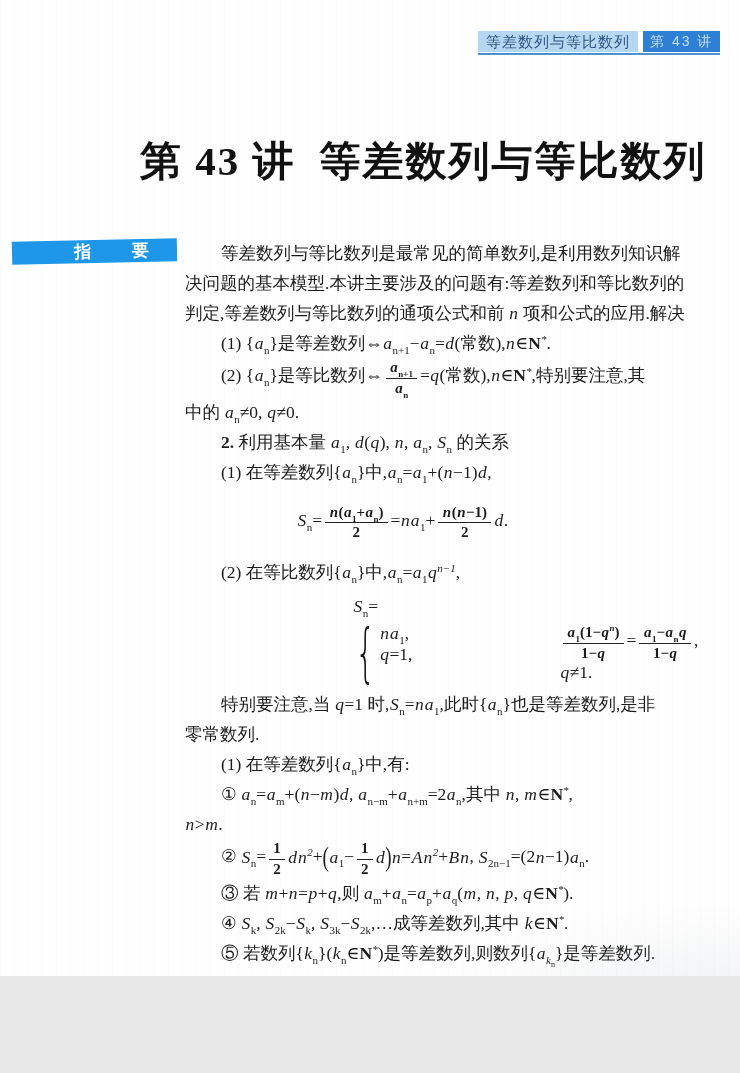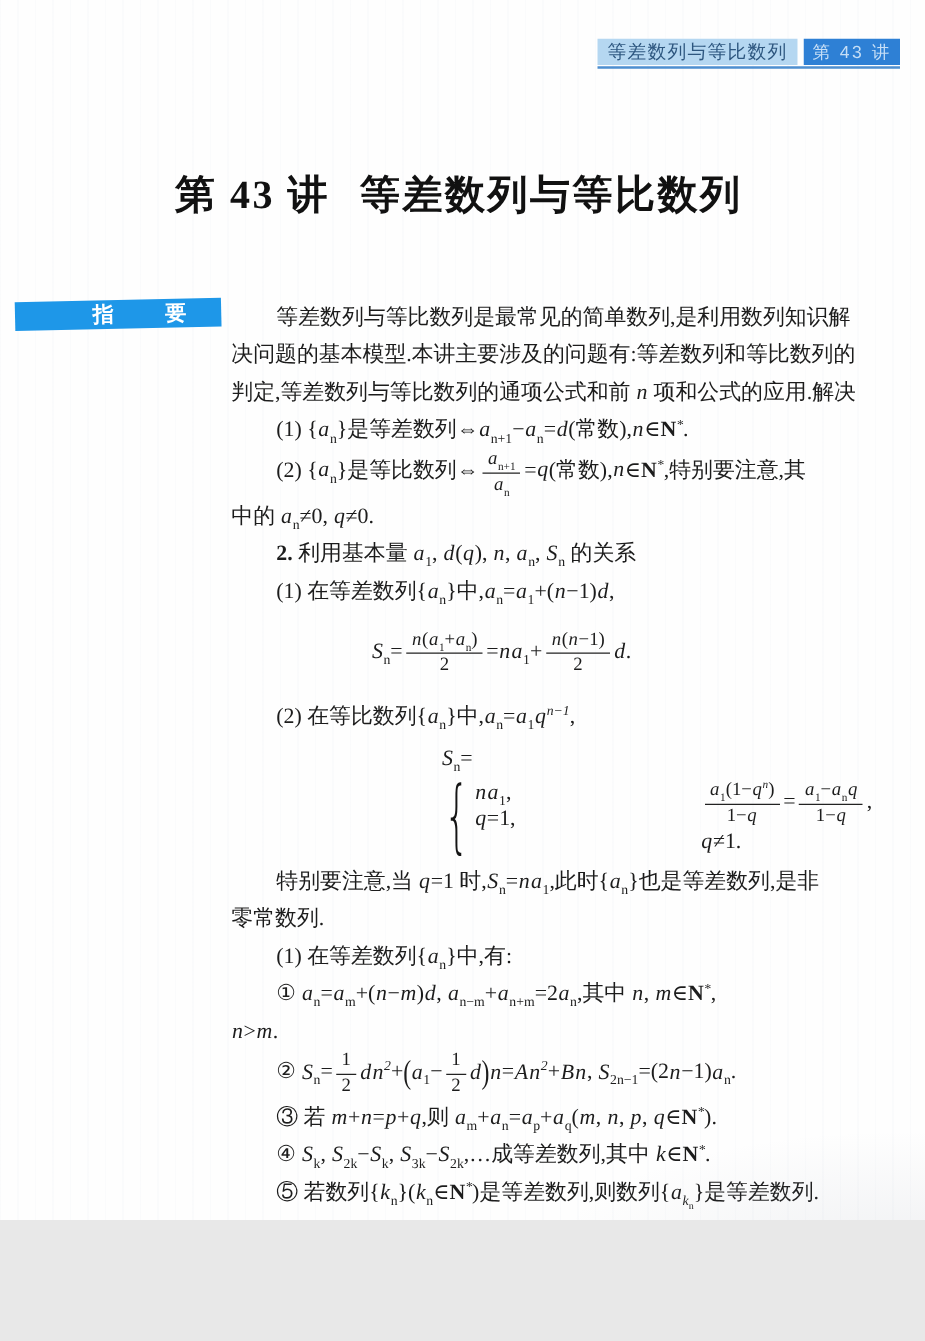--- a/index.html
+++ b/index.html
@@ -10,21 +10,21 @@
     font-family:"Liberation Serif","DejaVu Serif",serif;color:#1c1c1c;
   }
   
   .runhead{position:absolute;top:31px;left:478px;display:flex;align-items:stretch;gap:5px;
            border-bottom:2px solid #4e8fd0;padding-bottom:1px;}
   .runhead-strip{background:#b5d7f1;color:#2d567f;font-family:"Liberation Sans","DejaVu Sans",sans-serif;
            font-size:15px;letter-spacing:1px;height:21px;line-height:21px;padding:0 8px;}
   .runhead-badge{background:#2e80d5;color:#c6def6;font-family:"Liberation Sans","DejaVu Sans",sans-serif;
            font-size:14px;letter-spacing:2px;height:21px;line-height:21px;padding:0 7px;}
   
-  .title{position:absolute;top:134px;left:140px;font-size:32px;font-weight:700;color:#111;
+  .title{position:absolute;top:134px;left:140px;font-size:41px;font-weight:700;color:#111;
          letter-spacing:2px;white-space:nowrap;}
   .title .tno{margin-right:24px;}
   
   .banner{position:absolute;top:240px;left:12px;width:165px;height:23px;background:#1e97e8;
           transform:rotate(-1.3deg);display:flex;align-items:center;justify-content:flex-end;
           padding-right:16px;box-sizing:border-box;}
   .banner-label{color:#ffffff;font-weight:700;font-size:17px;letter-spacing:12px;
           font-family:"Liberation Sans","DejaVu Sans",sans-serif;text-indent:0;white-space:nowrap;}
   
   .body{position:absolute;left:185px;top:238px;width:532px;font-size:17.5px;}
@@ -32,21 +32,21 @@
   .line.indent{padding-left:36px;}
   .line.formula{padding-left:112px;margin:16px 0;}
   .line.cases-line{padding-left:168px;margin:4px 0;}
   i{font-style:italic;font-family:"Liberation Serif","DejaVu Serif",serif;padding:0 0.5px;}
   b{font-weight:700;}
   sub{font-size:11px;vertical-align:-5px;line-height:0;}
   sup{font-size:11px;vertical-align:6px;line-height:0;font-style:italic;}
   sub i{padding:0;}
   sub sub{font-size:8px;vertical-align:-3px;}
   .frac{display:inline-block;vertical-align:middle;text-align:center;margin:0 3px;
-        font-size:15px;line-height:1.12;}
+        font-size:15px;line-height:1.12;font-weight:bold;}
   .frac .num{display:block;border-bottom:1.2px solid #222;padding:1px 4px 2px;}
   .frac .den{display:block;padding:1px 4px 0;}
   .frac sub,.frac sup{font-size:9px;}
   .cases{display:inline-flex;align-items:center;vertical-align:middle;}
   .brace{font-size:64px;font-weight:100;line-height:1;display:inline-block;
          transform:scaleX(0.5);margin:0 -6px 0 -8px;color:#151515;
          font-family:"DejaVu Sans","Liberation Sans",sans-serif;}
   .cases-col{display:inline-flex;flex-direction:row;gap:10px;text-align:left;}
   .cases-row{line-height:1.2;}
   .bp{display:inline-block;transform:scaleY(1.4);font-size:19px;vertical-align:-1px;}

